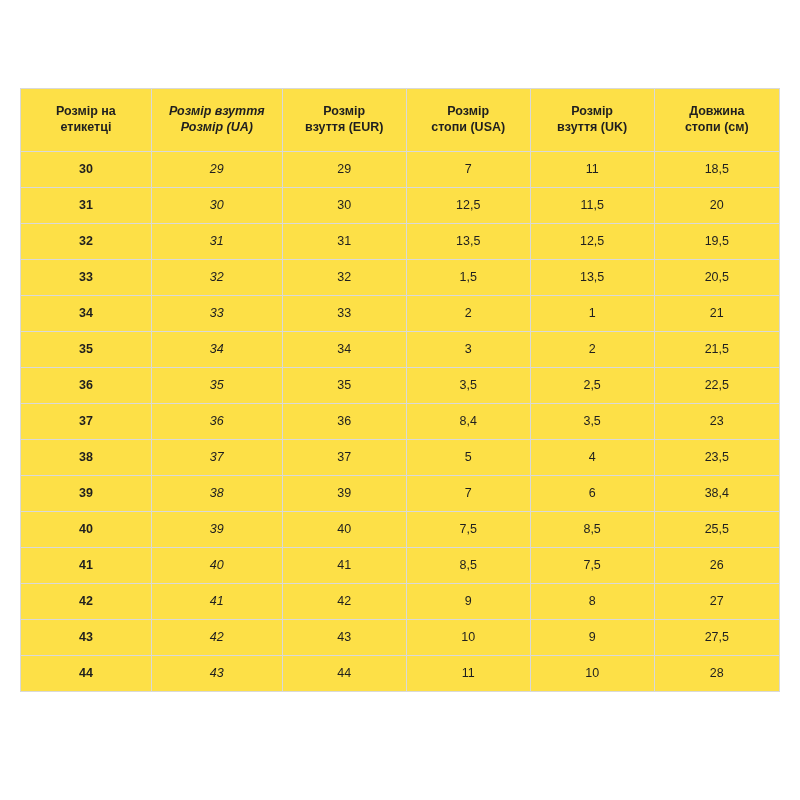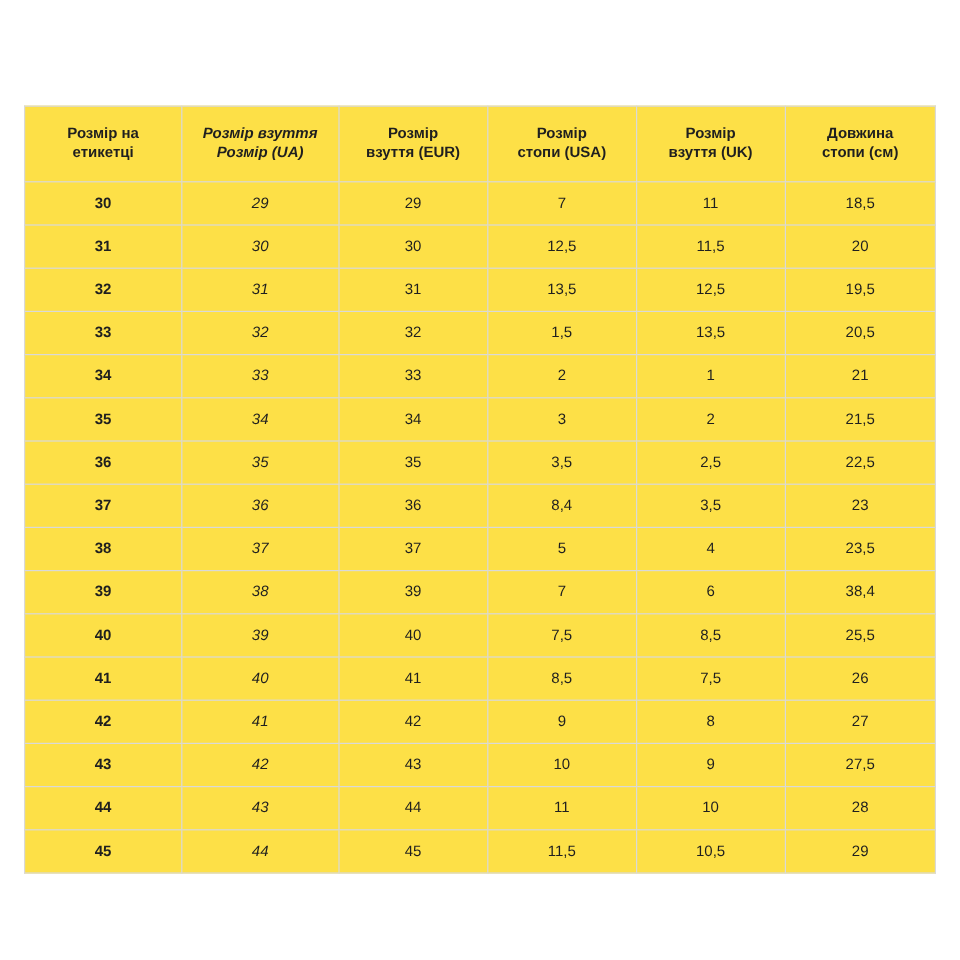--- a/index.html
+++ b/index.html
@@ -205,23 +205,15 @@
           <td class="col-5">27,5</td>
         </tr>
         <tr>
           <td class="col-0 label-col">44</td>
           <td class="col-1">43</td>
           <td class="col-2">44</td>
           <td class="col-3">11</td>
           <td class="col-4">10</td>
           <td class="col-5">28</td>
         </tr>
-        <tr>
-          <td class="col-0 label-col">45</td>
-          <td class="col-1">44</td>
-          <td class="col-2">45</td>
-          <td class="col-3">11,5</td>
-          <td class="col-4">10,5</td>
-          <td class="col-5">29</td>
-        </tr>
       </tbody>
   </table>
 </div>
 
 </body></html>

